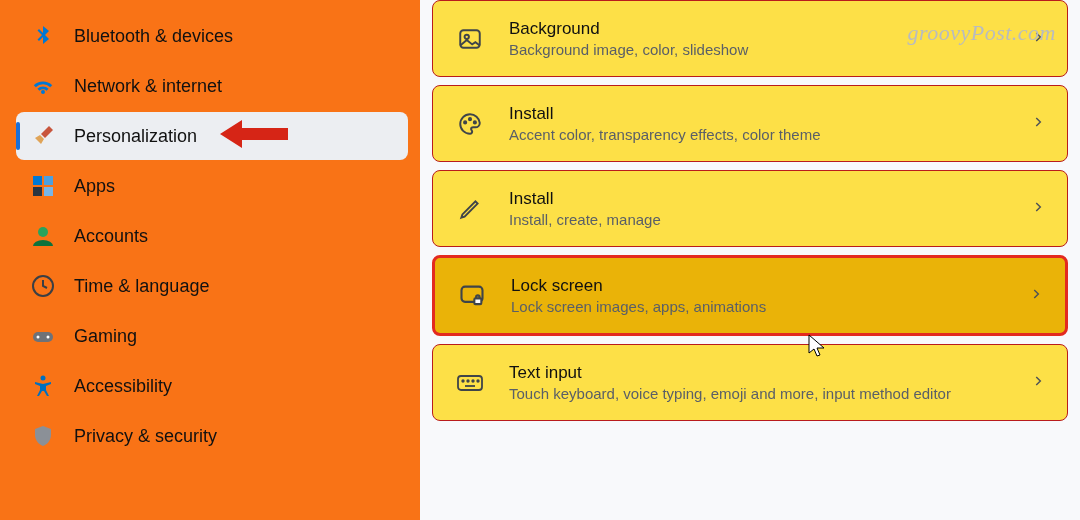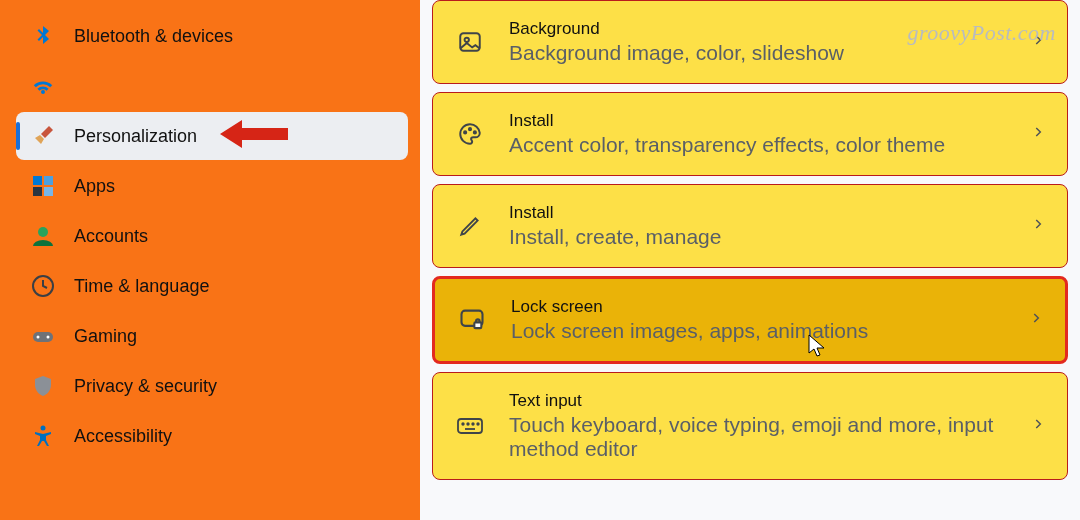--- a/index.html
+++ b/index.html
@@ -93,21 +93,21 @@
     flex: 1;
     display: flex;
     flex-direction: column;
     gap: 2px;
   }
   .card-title {
     font-size: 17px;
     color: #111;
   }
   .card-subtitle {
-    font-size: 21px;
+    font-size: 15px;
     color: #5a5f67;
   }
   .chevron {
     color: #4e5257;
     flex-shrink: 0;
   }
   .watermark {
     position: absolute;
     top: 20px;
     right: 24px;
@@ -138,20 +138,21 @@
     </span>
     <span class="label">Bluetooth &amp; devices</span>
   </div>
 
   <div class="sidebar-item">
     <span class="icon">
       <svg width="24" height="24" viewBox="0 0 24 24">
           <path fill="#0078d4" d="M12 20a2 2 0 100-4 2 2 0 000 4zm-5.6-5.2a8 8 0 0111.2 0l-2 2a5.2 5.2 0 00-7.2 0l-2-2zM2.8 11.2a13.2 13.2 0 0118.4 0l-2 2a10.4 10.4 0 00-14.4 0l-2-2z"></path>
         </svg>
     </span>
+    <span class="label">Network &amp; internet</span>
   </div>
 
   <div class="sidebar-item selected">
     <span class="icon">
       <svg width="24" height="24" viewBox="0 0 24 24">
           <path fill="#c8553d" d="M18 2l4 4-8 8-4-4 8-8z"></path>
           <path fill="#e0a458" d="M9 11l4 4-3 5-6-6 5-3z"></path>
         </svg>
     </span>
     <span class="label">Personalization</span>
@@ -201,34 +202,34 @@
           <circle cx="7" cy="13" r="1.5" fill="#fff"></circle>
           <circle cx="17" cy="13" r="1.5" fill="#fff"></circle>
         </svg>
     </span>
     <span class="label">Gaming</span>
   </div>
 
   <div class="sidebar-item">
     <span class="icon">
       <svg width="24" height="24" viewBox="0 0 24 24">
-          <path fill="#8b9097" d="M12 2l8 3v6c0 5-3.5 9.5-8 11-4.5-1.5-8-6-8-11V5l8-3z"></path>
-        </svg>
-    </span>
-    <span class="label">Privacy &amp; security</span>
-  </div>
-
-  <div class="sidebar-item">
-    <span class="icon">
-      <svg width="24" height="24" viewBox="0 0 24 24">
           <circle cx="12" cy="4" r="2.5" fill="#0070c0"></circle>
           <path fill="#0070c0" d="M4 8l8 2 8-2v2l-5 2v4l3 6h-2l-3-5h-2l-3 5H6l3-6v-4L4 10V8z"></path>
         </svg>
     </span>
     <span class="label">Accessibility</span>
+  </div>
+
+  <div class="sidebar-item">
+    <span class="icon">
+      <svg width="24" height="24" viewBox="0 0 24 24">
+          <path fill="#8b9097" d="M12 2l8 3v6c0 5-3.5 9.5-8 11-4.5-1.5-8-6-8-11V5l8-3z"></path>
+        </svg>
+    </span>
+    <span class="label">Privacy &amp; security</span>
   </div>
 
 </div>
 
 <div class="content">
 
   <div class="card">
     <span class="card-icon">
       <svg width="26" height="26" viewBox="0 0 24 24" fill="none" stroke="#3f4449" stroke-width="1.8">
           <rect x="3" y="4" width="18" height="16" rx="3"></rect>

